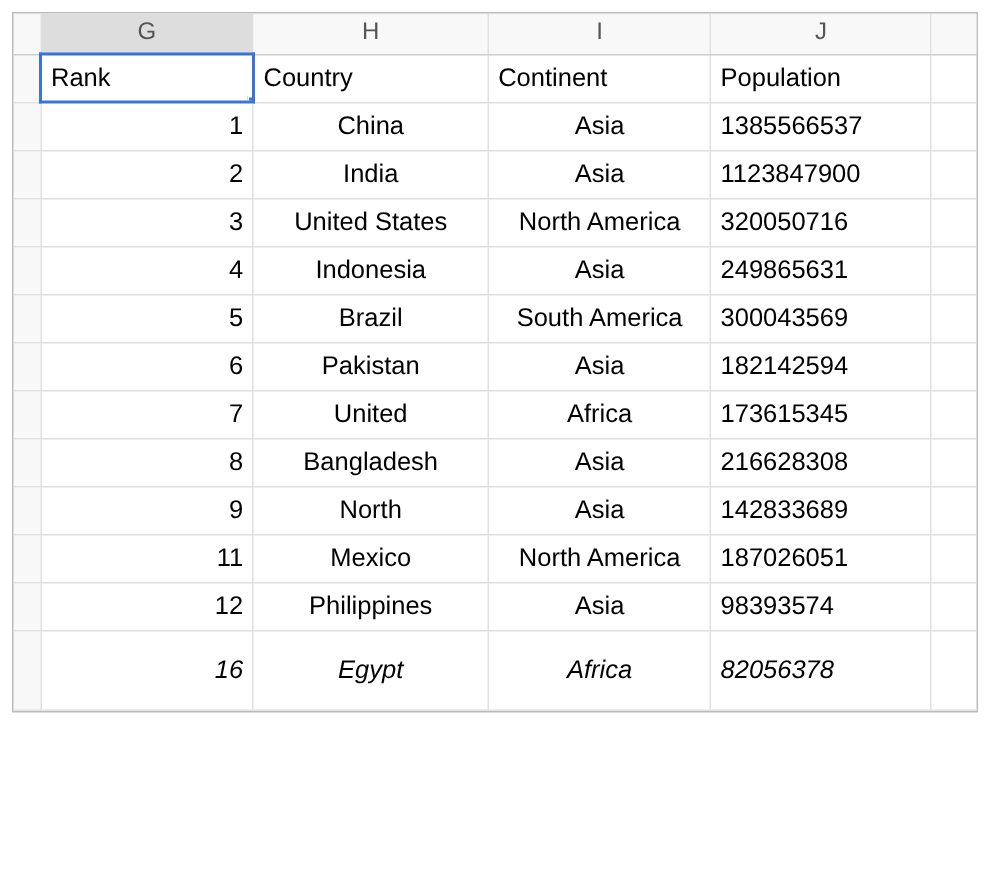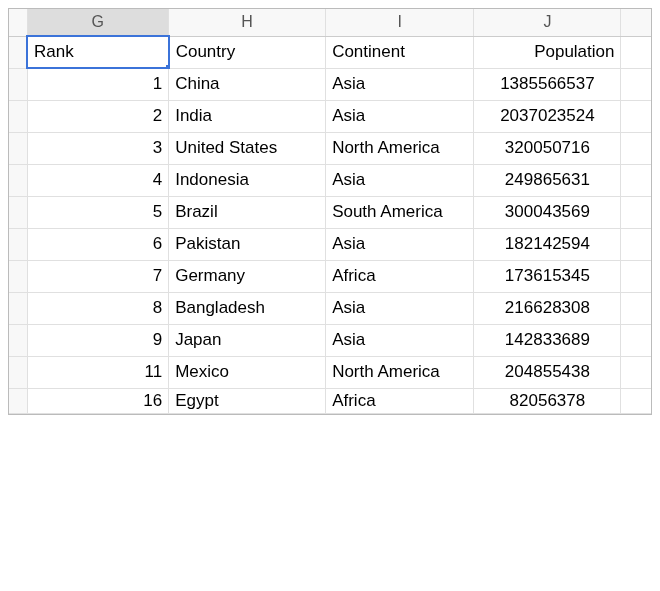--- a/index.html
+++ b/index.html
@@ -56,28 +56,28 @@
       overflow: hidden;
       font-size: 17px;
       color: #000;
     }
     .cell.spacer-right {
       width: 30px;
       min-width: 30px;
       border-right: none;
     }
     .col-g { width: 148px; text-align: right; }
-    .col-h { width: 160px; text-align: left; }
-    .col-i { width: 150px; text-align: left; }
-    .col-j { width: 150px; text-align: center; }
+    .col-h { width: 160px; text-align: center; }
+    .col-i { width: 150px; text-align: center; }
+    .col-j { width: 150px; text-align: left; }
     .header-data-row .cell {
       text-align: left;
     }
     .header-data-row .col-j {
-      text-align: right;
+      text-align: left;
     }
     .selected-cell {
       position: relative;
       border: 2px solid #3b73d9 !important;
       text-align: left !important;
     }
     .selected-handle {
       position: absolute;
       right: -4px;
       bottom: -4px;
@@ -86,22 +86,23 @@
       background: #3b73d9;
       border: 1px solid #fff;
       z-index: 2;
     }
     .col-header-row .row-header {
       border-bottom: 1px solid #ccc;
     }
     .last-visible-row .cell {
       border-bottom: 1px solid #e0e0e0;
       height: 18px;
-      padding: 2px 6px;
+      padding: 16px 6px;
       overflow: hidden;
+      font-style: italic;
     }
   </style>
 </head>
 <body>
 
 <div class="sheet-container">
   <div class="grid">
 
     <div class="row col-header-row">
       <div class="cell row-header"></div>
@@ -131,21 +132,21 @@
       <div class="cell col-i">Asia</div>
       <div class="cell col-j">1385566537</div>
       <div class="cell spacer-right"></div>
     </div>
 
     <div class="row">
       <div class="cell row-header"></div>
       <div class="cell col-g">2</div>
       <div class="cell col-h">India</div>
       <div class="cell col-i">Asia</div>
-      <div class="cell col-j">2037023524</div>
+      <div class="cell col-j">1123847900</div>
       <div class="cell spacer-right"></div>
     </div>
 
     <div class="row">
       <div class="cell row-header"></div>
       <div class="cell col-g">3</div>
       <div class="cell col-h">United States</div>
       <div class="cell col-i">North America</div>
       <div class="cell col-j">320050716</div>
       <div class="cell spacer-right"></div>
@@ -174,54 +175,62 @@
       <div class="cell col-g">6</div>
       <div class="cell col-h">Pakistan</div>
       <div class="cell col-i">Asia</div>
       <div class="cell col-j">182142594</div>
       <div class="cell spacer-right"></div>
     </div>
 
     <div class="row">
       <div class="cell row-header"></div>
       <div class="cell col-g">7</div>
-      <div class="cell col-h">Germany</div>
+      <div class="cell col-h">United</div>
       <div class="cell col-i">Africa</div>
       <div class="cell col-j">173615345</div>
       <div class="cell spacer-right"></div>
     </div>
 
     <div class="row">
       <div class="cell row-header"></div>
       <div class="cell col-g">8</div>
       <div class="cell col-h">Bangladesh</div>
       <div class="cell col-i">Asia</div>
       <div class="cell col-j">216628308</div>
       <div class="cell spacer-right"></div>
     </div>
 
     <div class="row">
       <div class="cell row-header"></div>
       <div class="cell col-g">9</div>
-      <div class="cell col-h">Japan</div>
+      <div class="cell col-h">North</div>
       <div class="cell col-i">Asia</div>
       <div class="cell col-j">142833689</div>
       <div class="cell spacer-right"></div>
     </div>
 
 
     <div class="row">
       <div class="cell row-header"></div>
       <div class="cell col-g">11</div>
       <div class="cell col-h">Mexico</div>
       <div class="cell col-i">North America</div>
-      <div class="cell col-j">204855438</div>
-      <div class="cell spacer-right"></div>
-    </div>
-
+      <div class="cell col-j">187026051</div>
+      <div class="cell spacer-right"></div>
+    </div>
+
+    <div class="row">
+      <div class="cell row-header"></div>
+      <div class="cell col-g">12</div>
+      <div class="cell col-h">Philippines</div>
+      <div class="cell col-i">Asia</div>
+      <div class="cell col-j">98393574</div>
+      <div class="cell spacer-right"></div>
+    </div>
 
 
 
 
     <div class="row last-visible-row">
       <div class="cell row-header"></div>
       <div class="cell col-g">16</div>
       <div class="cell col-h">Egypt</div>
       <div class="cell col-i">Africa</div>
       <div class="cell col-j">82056378</div>

